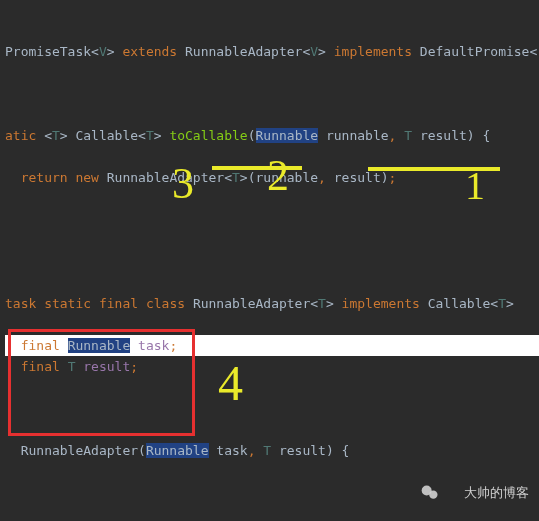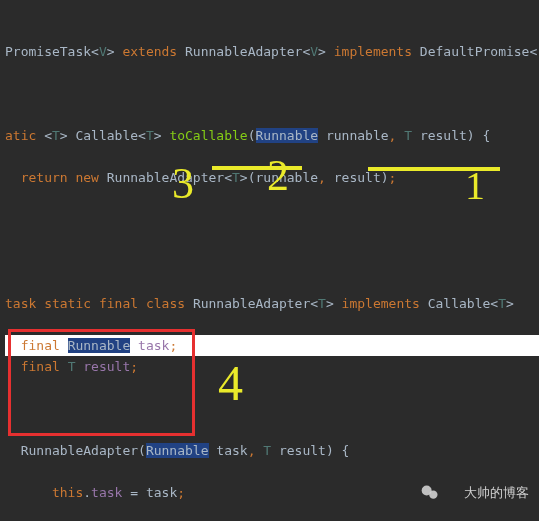--- a/index.html
+++ b/index.html
@@ -104,21 +104,20 @@
 <div class="line"> </div>
 <div class="line"><span class="kw">atic</span> &lt;<span class="generic">T</span>&gt; <span>Callable</span>&lt;<span class="generic">T</span>&gt; <span class="method">toCallable</span>(<span class="highlight-runnable">Runnable</span> <span>runnable</span><span class="comma">,</span> <span class="generic">T</span> <span>result</span>) {</div>
 <div class="line">  <span class="kw">return</span> <span class="kw">new</span> <span>RunnableAdapter</span>&lt;<span class="generic">T</span>&gt;(<span>runnable</span><span class="comma">,</span> <span>result</span>)<span class="semi">;</span></div>
 <div class="line"> </div>
 <div class="line"> </div>
 <div class="line"><span class="kw">task</span> <span class="kw">static</span> <span class="kw">final</span> <span class="kw">class</span> <span>RunnableAdapter</span>&lt;<span class="generic">T</span>&gt; <span class="kw">implements</span> <span>Callable</span>&lt;<span class="generic">T</span>&gt;</div>
 <div class="line cursor-line">  <span class="kw">final</span> <span class="highlight-runnable-sel">Runnable</span> <span class="field">task</span><span class="semi">;</span></div>
 <div class="line">  <span class="kw">final</span> <span class="generic">T</span> <span class="field">result</span><span class="semi">;</span></div>
 <div class="line"> </div>
 <div class="line">  <span>RunnableAdapter</span>(<span class="highlight-runnable">Runnable</span> <span>task</span><span class="comma">,</span> <span class="generic">T</span> <span>result</span>) {</div>
-<div class="line">      <span class="kw">this</span>.<span class="field">task</span> = <span>task</span><span class="semi">;</span></div>
 
 
 
 
 
 
 
 
 
 

